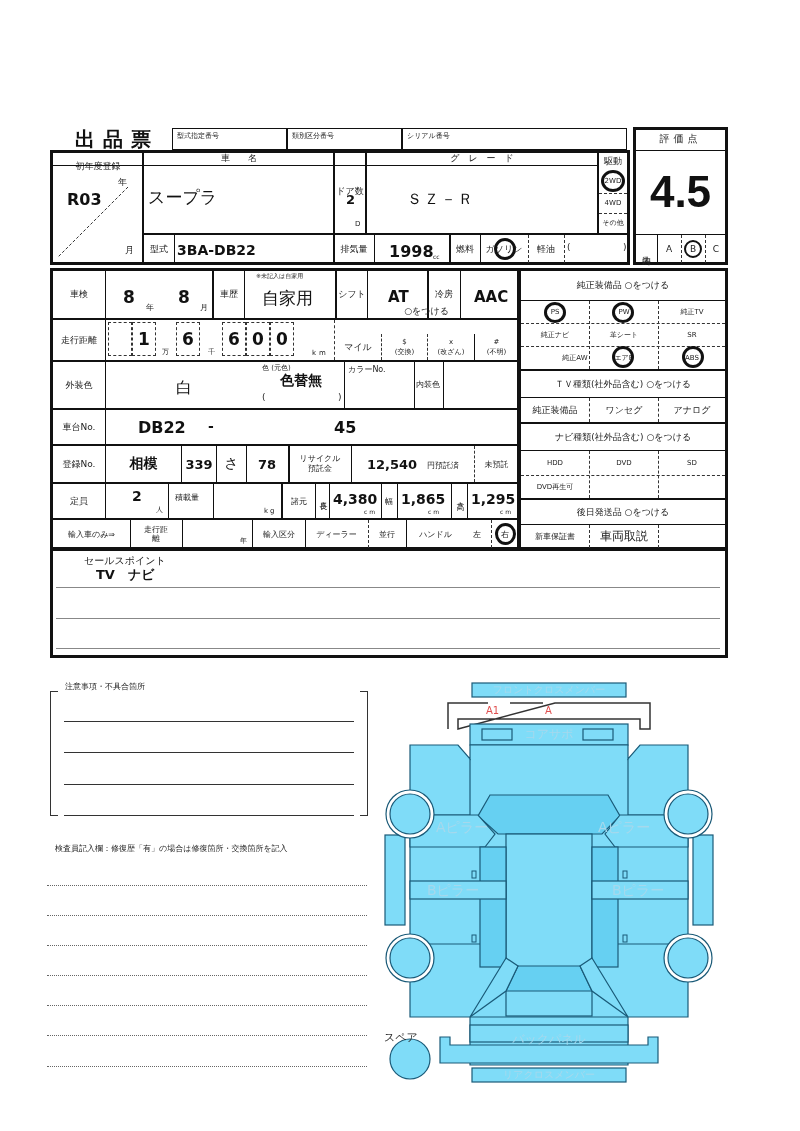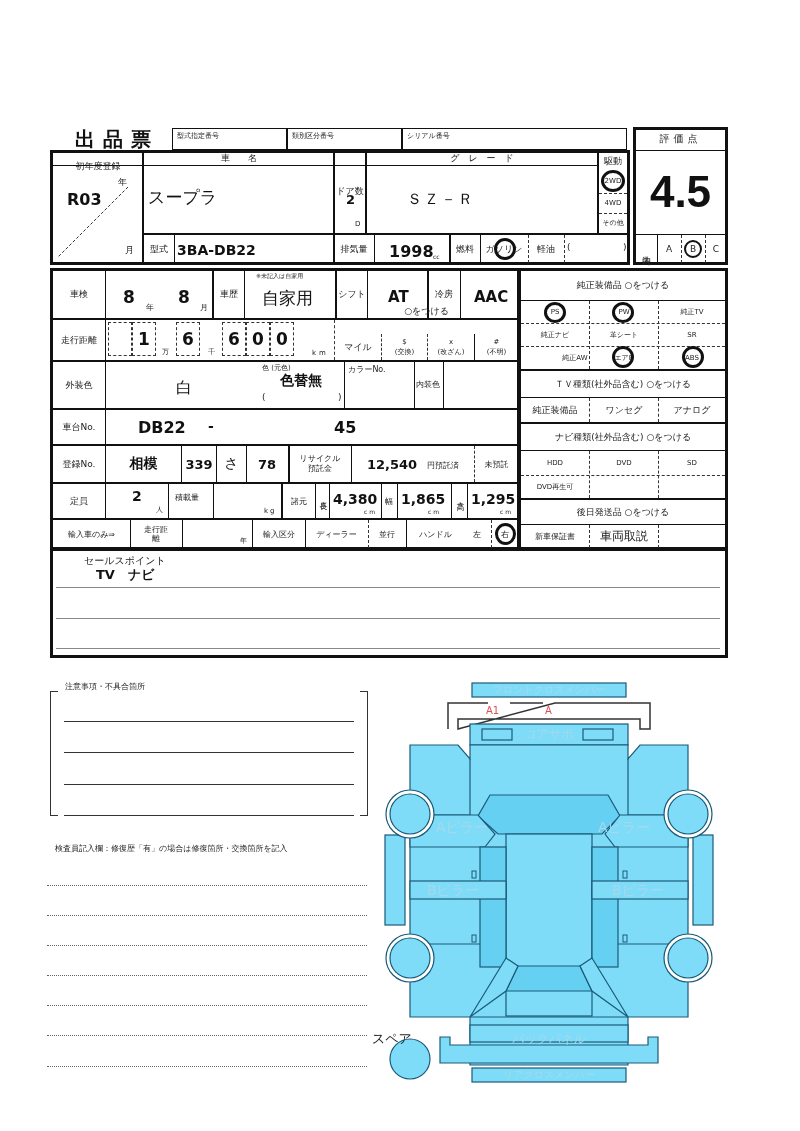--- a/index.html
+++ b/index.html
@@ -378,14 +378,14 @@
 
 <div class="abs c" style="left:472px;top:683px;width:154px;height:14px;font-size:10px;color:#a6d8ec;">フロントクロスメンバー</div>
 <div class="abs" style="left:486px;top:705px;font-size:10px;color:#e05050;">A1</div>
 <div class="abs" style="left:545px;top:705px;font-size:10px;color:#e05050;">A</div>
 <div class="abs c" style="left:515px;top:726px;width:68px;height:16px;font-size:12px;color:#a6d8ec;">コアサポ</div>
 <div class="abs" style="left:436px;top:819px;font-size:14px;color:#a6d8ec;">Aピラー</div>
 <div class="abs" style="left:598px;top:819px;font-size:14px;color:#a6d8ec;">Aピラー</div>
 <div class="abs" style="left:427px;top:882px;font-size:14px;color:#a6d8ec;">Bピラー</div>
 <div class="abs" style="left:612px;top:882px;font-size:14px;color:#a6d8ec;">Bピラー</div>
 <div class="abs c" style="left:470px;top:1025px;width:158px;height:28px;font-size:12px;color:#a6d8ec;border-radius:8px;">バックパネル</div>
-<div class="abs tiny" style="left:372px;top:1030px;font-size:13px;">スペア</div>
+<div class="abs tiny" style="left:384px;top:1030px;font-size:11px;">スペア</div>
 <div class="abs c" style="left:472px;top:1068px;width:154px;height:14px;font-size:10px;color:#a6d8ec;">リアクロスメンバー</div>
 
 </body></html>

